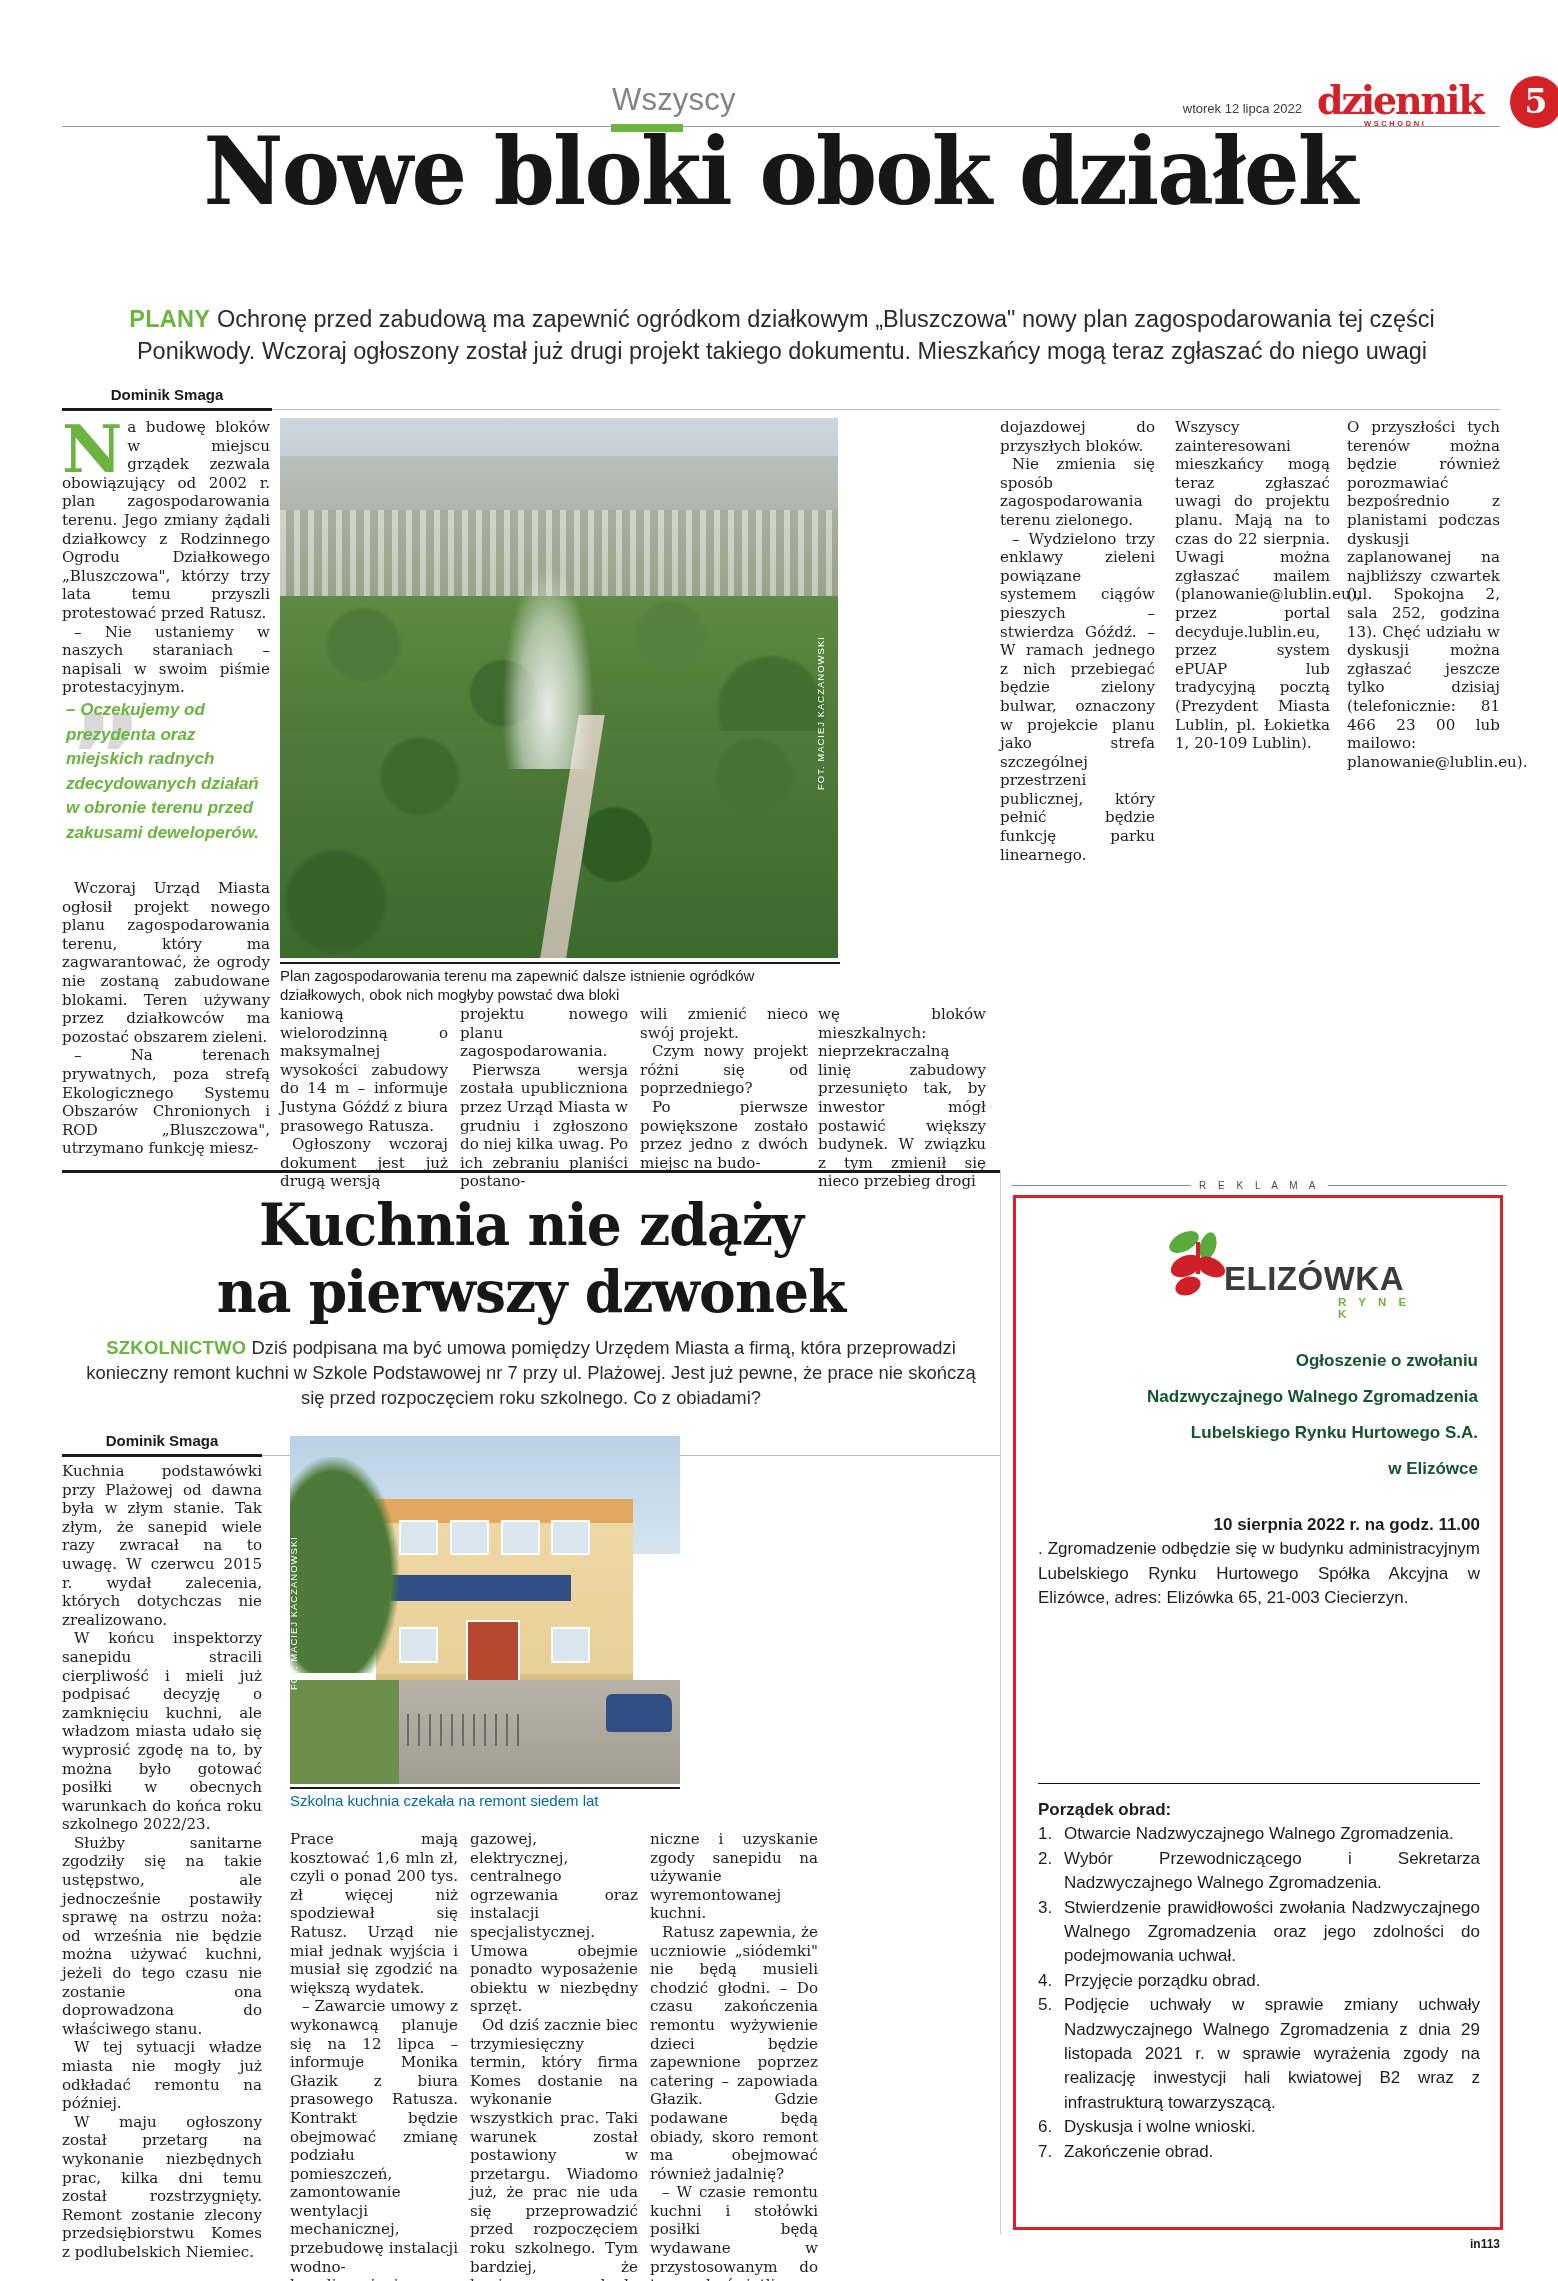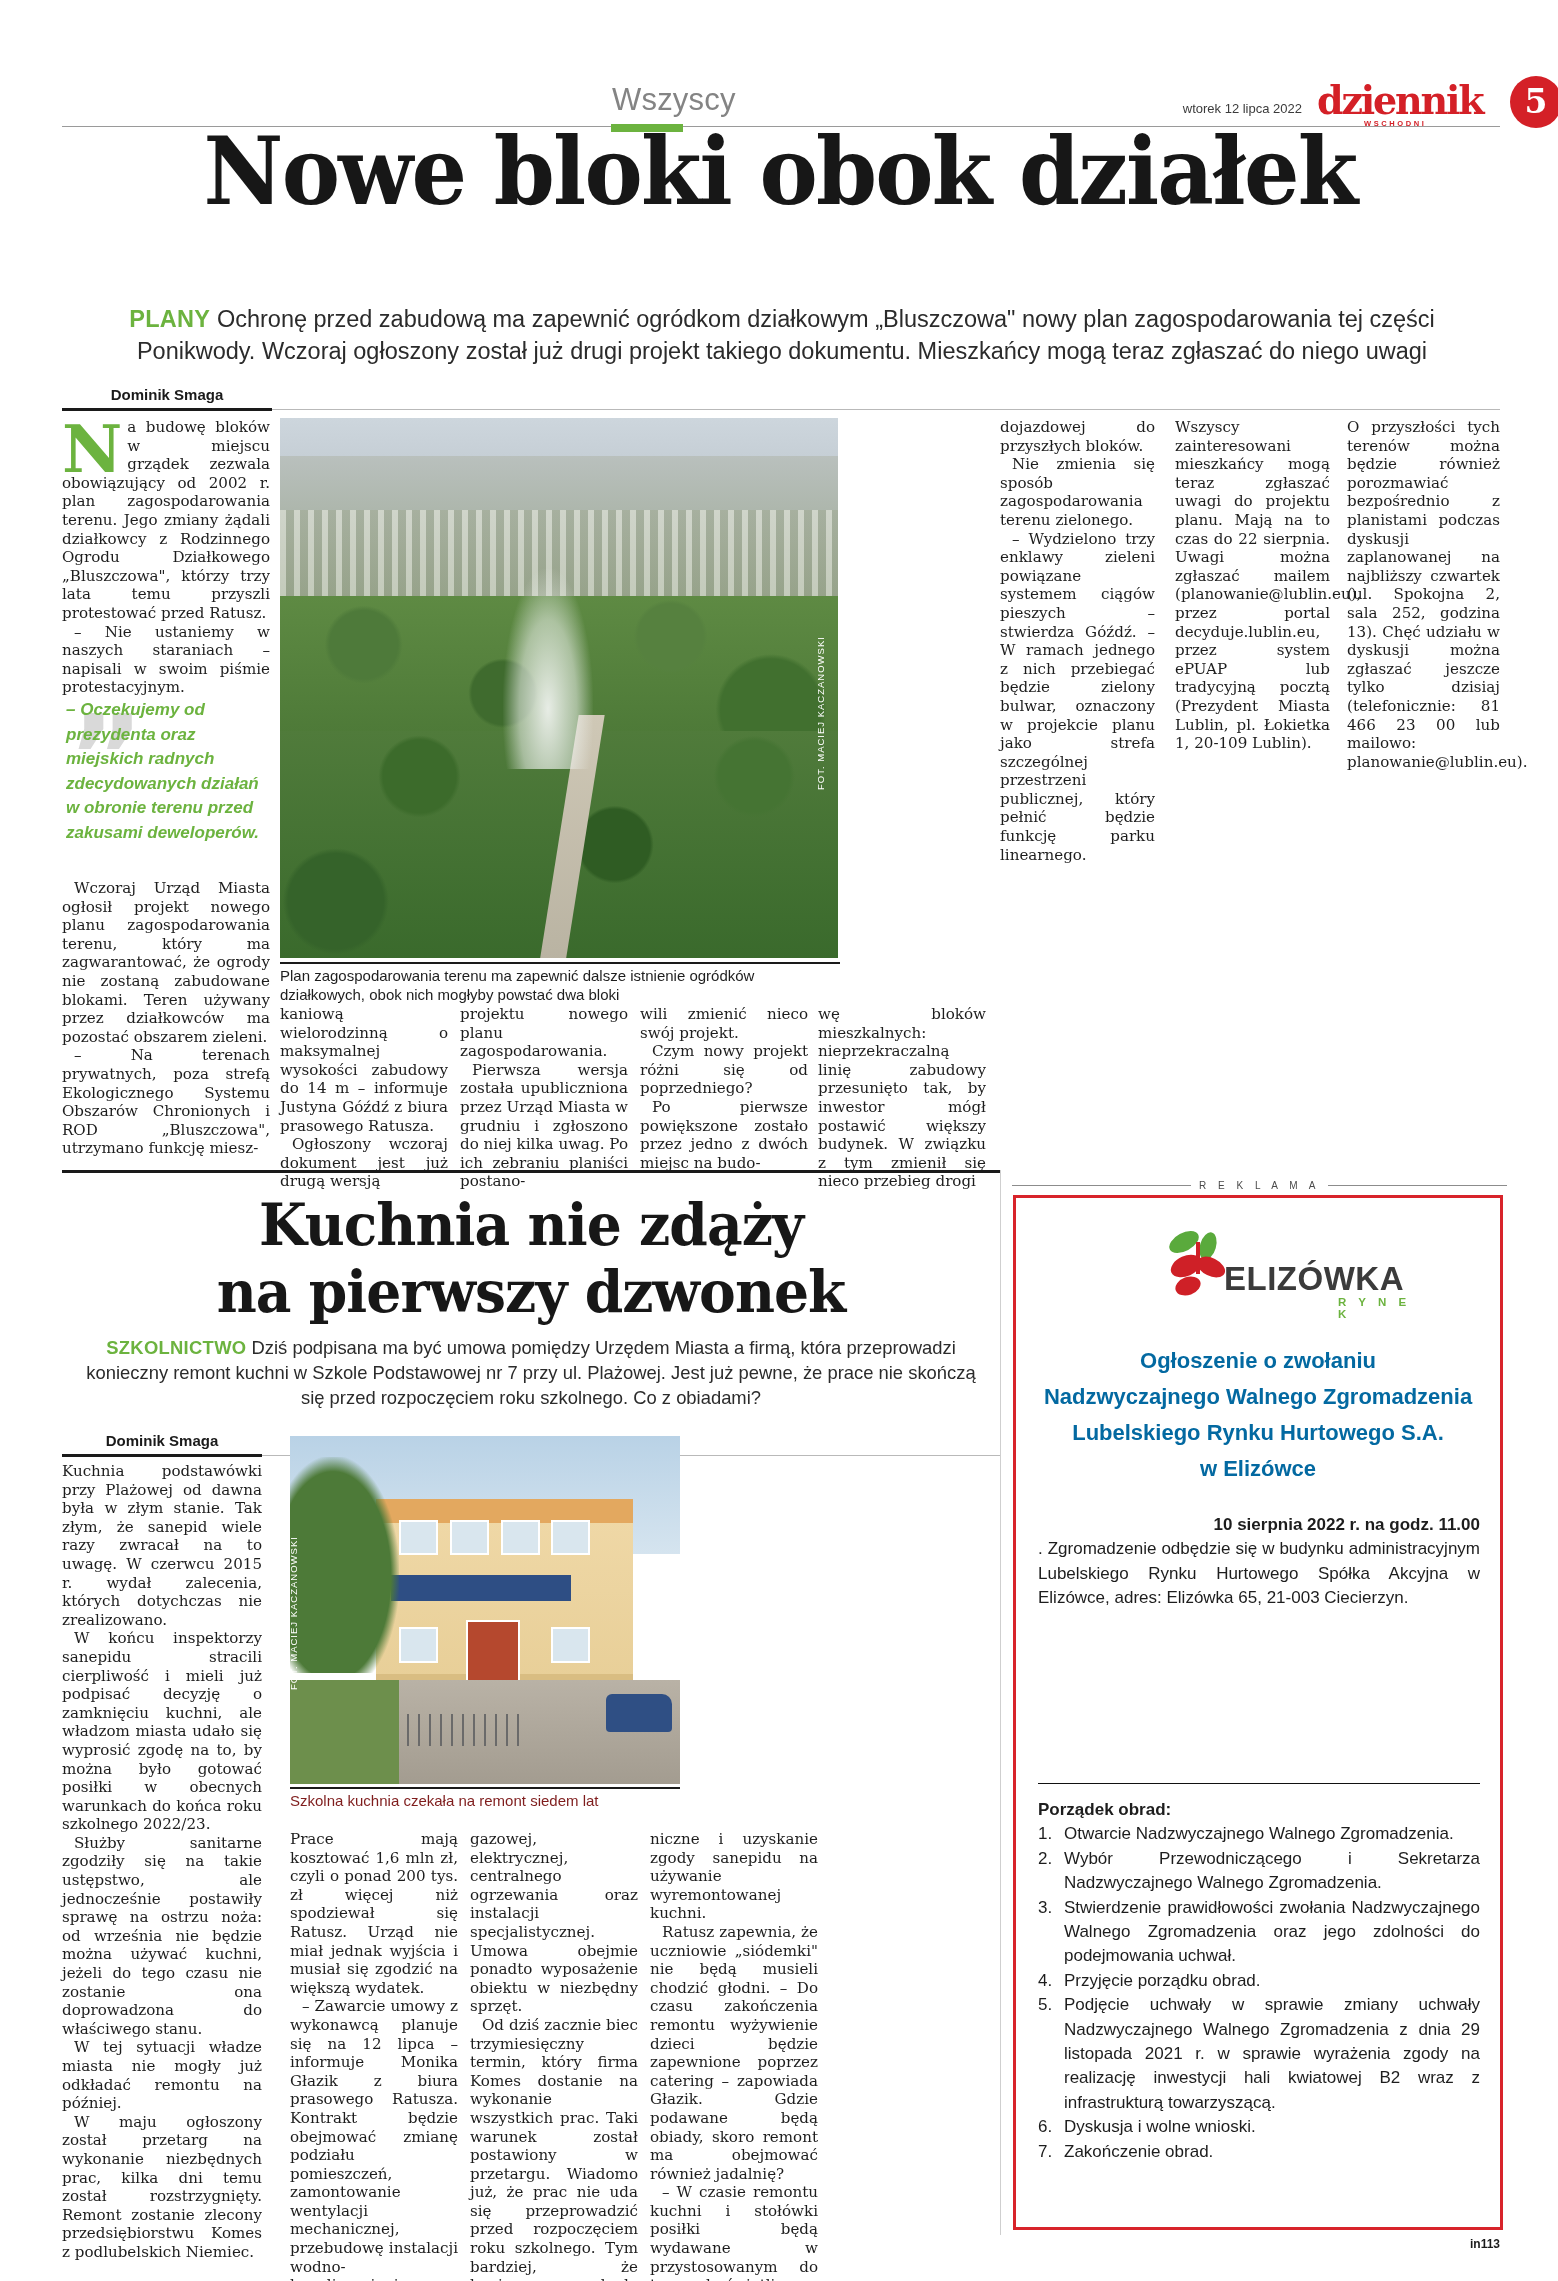--- a/index.html
+++ b/index.html
@@ -427,21 +427,21 @@
     left: 290px; top: 1787px;
     width: 390px; height: 2px;
     background: #1a1a1a;
   }
   .caption-2 {
     position: absolute;
     left: 290px; top: 1791px;
     width: 390px;
     font-size: 15px;
     line-height: 19px;
-    color: #7f1d1d;
+    color: #0369a1;
   }
 
   #a2c2 { left: 290px; top: 1830px; width: 168px; }
   #a2c3 { left: 470px; top: 1830px; width: 168px; }
   #a2c4 { left: 650px; top: 1830px; width: 168px; }
 
   
   .vrule {
     position: absolute;
     left: 1000px; top: 1170px;
@@ -497,25 +497,25 @@
     left: 172px; top: 70px;
     font-size: 11.5px;
     letter-spacing: 4.5px;
     color: #6cb33f;
     font-weight: bold;
   }
   .ad-title {
     position: absolute;
     left: 22px; top: 145px;
     width: 440px;
-    text-align: center;
-    font-size: 22px;
+    text-align: right;
+    font-size: 17px;
     line-height: 36px;
     font-weight: bold;
-    color: #0369a1;
+    color: #14532d;
   }
   .ad-body {
     position: absolute;
     left: 22px; top: 315px;
     width: 442px;
     font-size: 17px;
     line-height: 24.4px;
     color: #1d1d1d;
     text-align: justify;
   }

